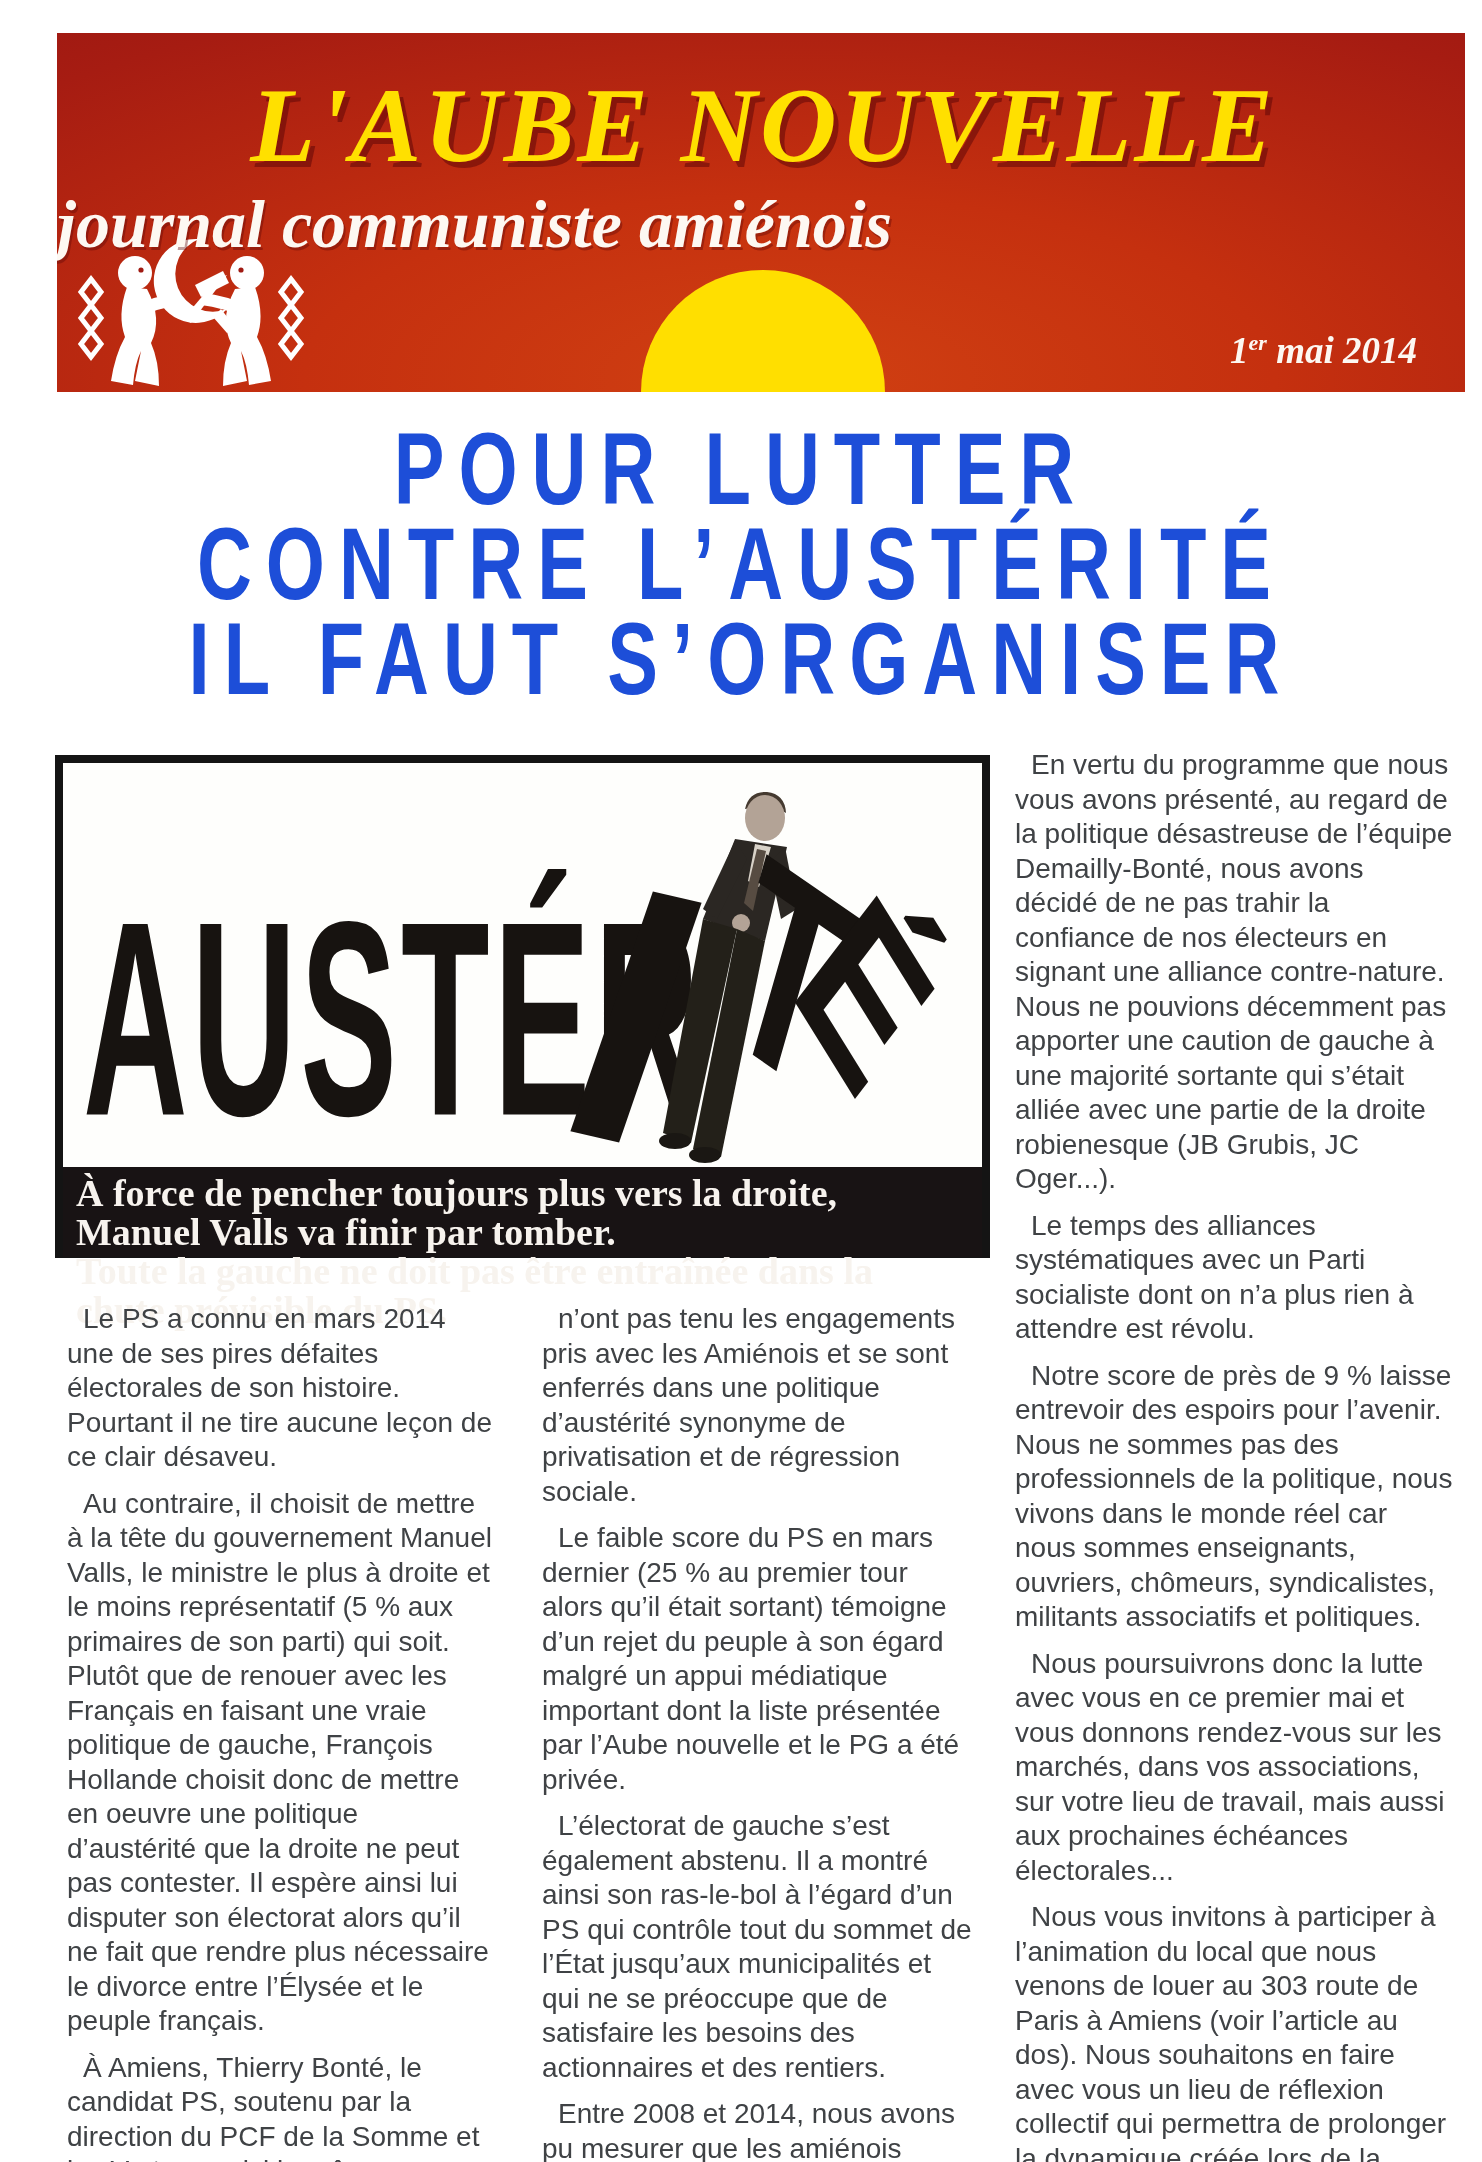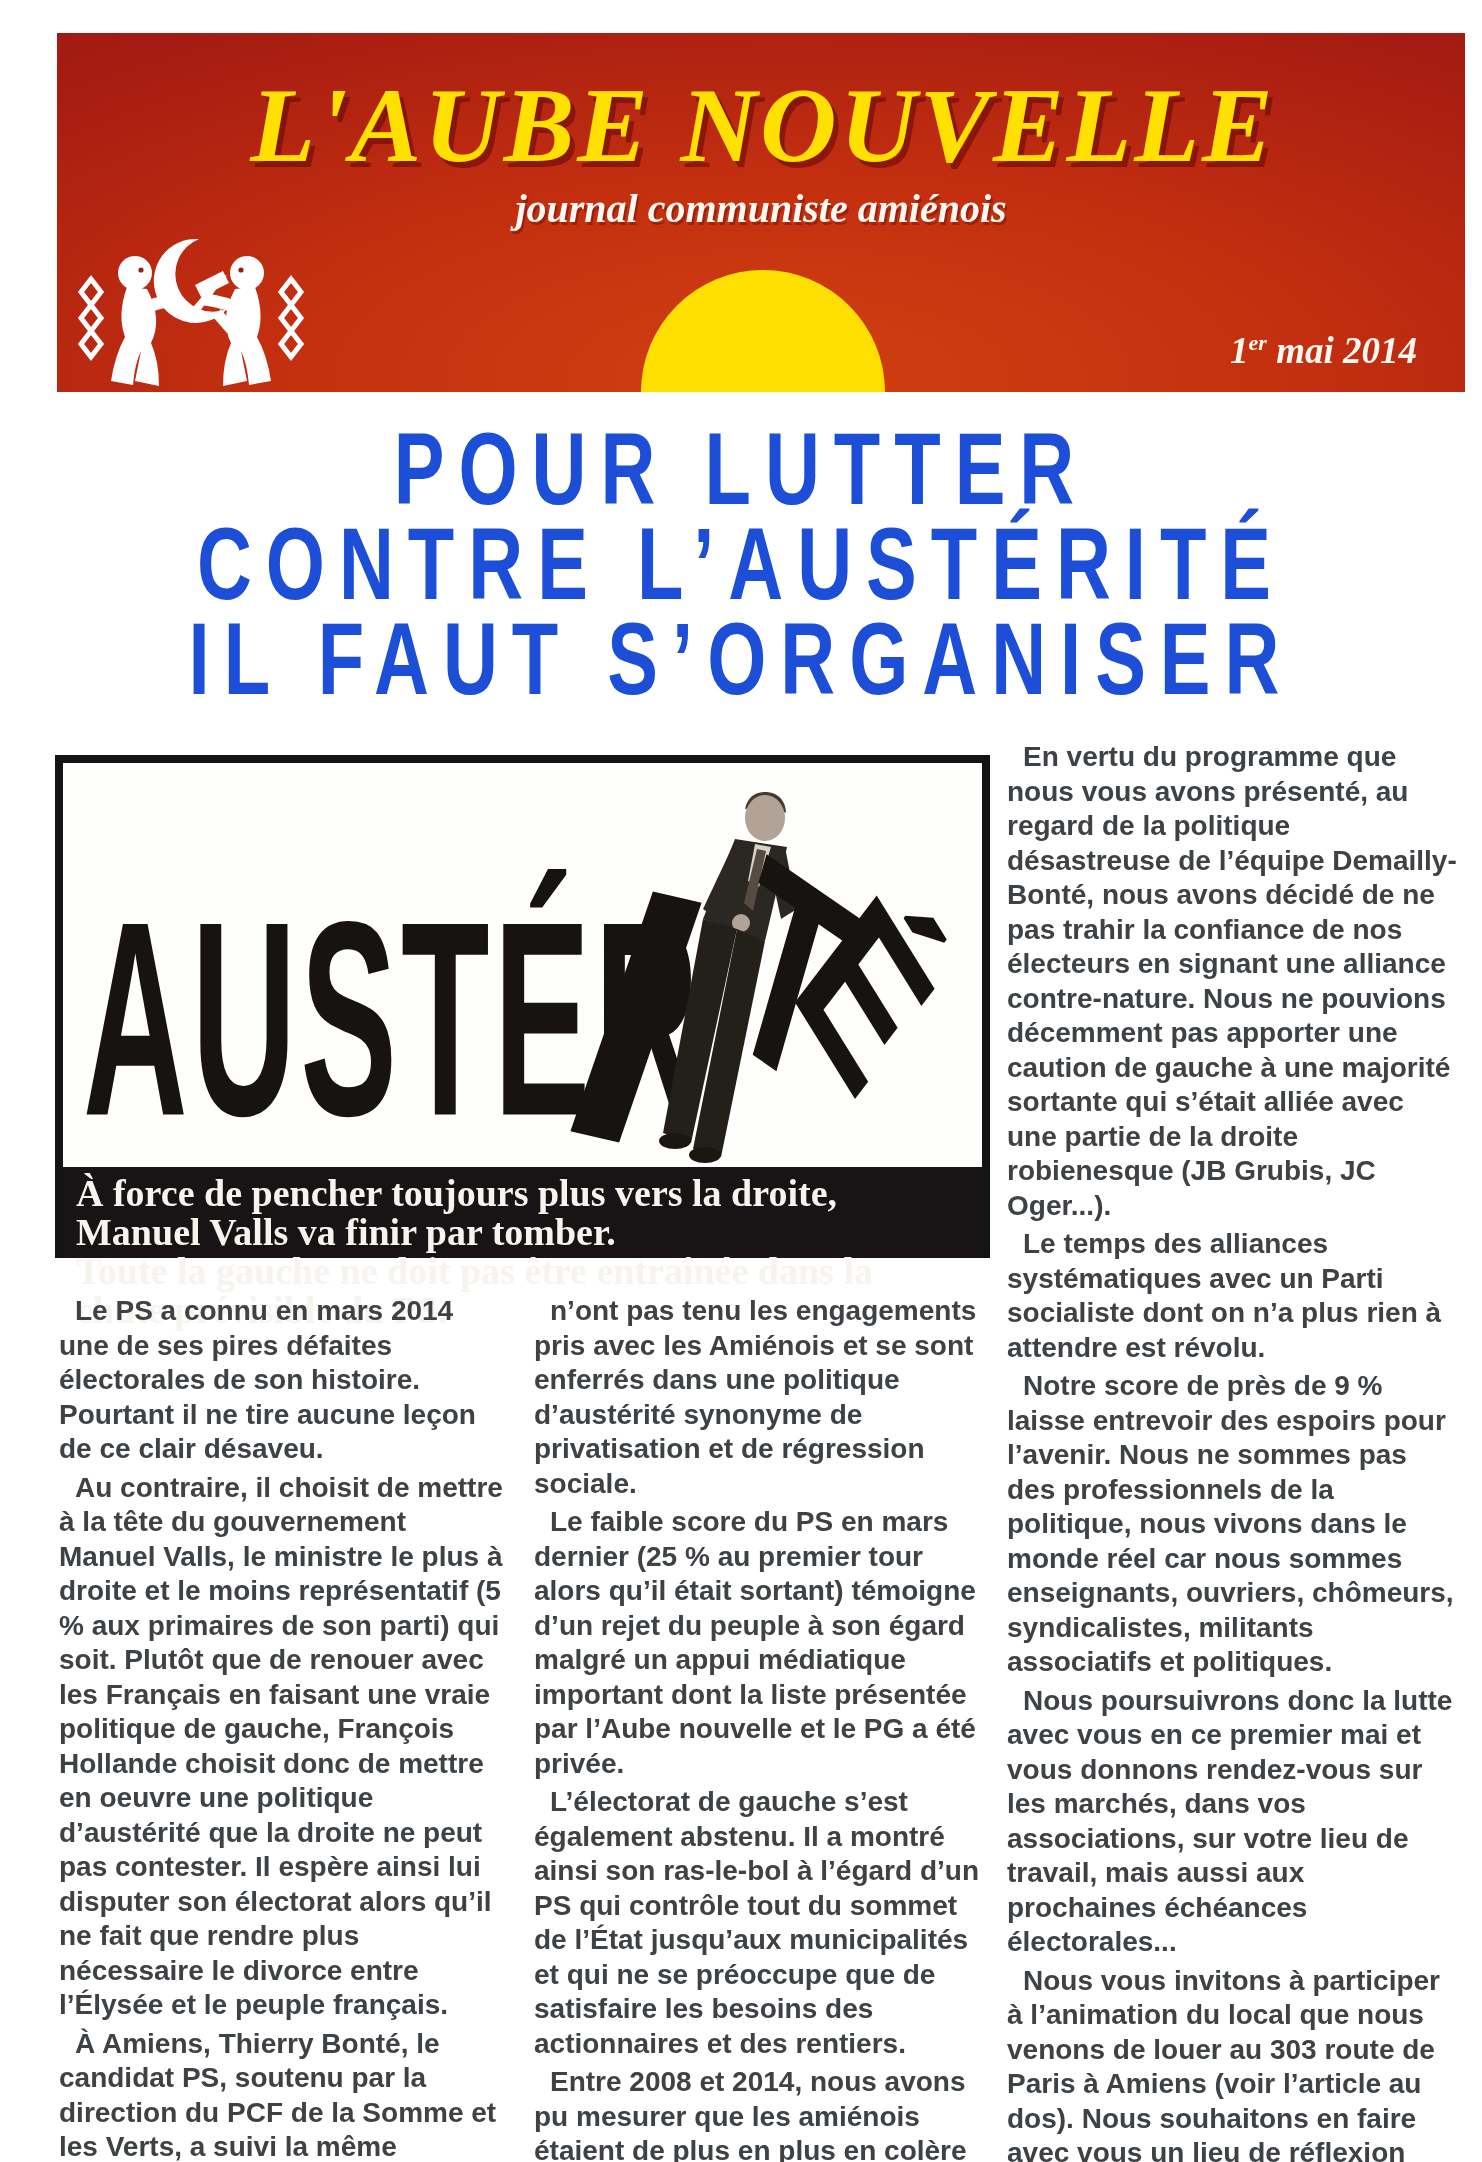--- a/index.html
+++ b/index.html
@@ -7,23 +7,23 @@
         font-family:"Liberation Sans",sans-serif;}
 
   
   .banner{position:absolute;left:57px;top:33px;width:1408px;height:359px;overflow:hidden;
           background:radial-gradient(115% 170% at 52% 96%, #d04012 0%, #c5300f 30%, #a61c12 66%, #8e1111 100%);}
   .sun{position:absolute;left:584px;top:237px;width:244px;height:244px;border-radius:50%;background:#ffdf00;}
   .masthead-title{position:absolute;left:4px;right:0;top:32px;text-align:center;
           font-family:"Liberation Serif",serif;font-style:italic;font-weight:bold;
           font-size:106px;letter-spacing:3px;color:#ffe000;white-space:nowrap;
           text-shadow:5px 6px 0 rgba(96,8,8,.55);}
-  .masthead-sub{position:absolute;left:0;right:0;top:152px;text-align:center;
+  .masthead-sub{position:absolute;left:0;right:0;top:152px;text-align:left;
           font-family:"Liberation Serif",serif;font-style:italic;font-weight:bold;
-          font-size:40px;color:#fdf8f2;text-shadow:2px 3px 0 rgba(96,8,8,.4);}
+          font-size:68px;color:#fdf8f2;text-shadow:2px 3px 0 rgba(96,8,8,.4);}
   .masthead-date{position:absolute;right:48px;top:296px;color:#fdf8f2;white-space:nowrap;
           font-family:"Liberation Serif",serif;font-style:italic;font-weight:bold;font-size:37px;}
   .masthead-date sup{font-size:22px;}
   .logo{position:absolute;left:14px;top:198px;}
 
   
   .headline{position:absolute;left:0;top:412px;width:1482px;text-align:center;color:#1d4ed8;}
   .headline .hline{height:95px;line-height:86px;}
   .headline .hline span{display:inline-block;font-weight:900;font-size:76px;letter-spacing:14px;
           transform:scaleY(1.34);transform-origin:center top;white-space:nowrap;}
@@ -39,21 +39,21 @@
           transform:rotate(13deg) skewX(-6deg);}
   .fall-letter{position:absolute;font-weight:900;color:#171310;}
   .fall-t{left:672px;top:108px;font-size:180px;transform:scale(1,1.55) rotate(24deg);transform-origin:center;}
   .fall-e{left:748px;top:140px;font-size:160px;transform:scale(1,1.45) rotate(48deg);transform-origin:center;}
   .valls{position:absolute;left:582px;top:28px;}
   .caption{height:83px;background:#181314;color:#f7f3ee;padding:7px 13px 0;
           font-family:"Liberation Serif",serif;font-weight:bold;font-size:38px;line-height:39px;}
 
   
   .col{position:absolute;color:#3f4245;font-size:28px;line-height:34.5px;text-align:left;}
-  .col p{margin:4px;text-indent:16px;font-weight:bold;}
+  .col p{margin:12px;text-indent:16px;}
   .col1{left:55px;top:1290px;width:452px;}
   .col2{left:530px;top:1290px;width:458px;}
   .col3{left:1003px;top:736px;width:462px;}
   .closing{font-weight:bold;color:#2e3134;}
   .closing .cl0{text-indent:16px;}
 </style>
 </head>
 <body>
 
 <div class="page">

